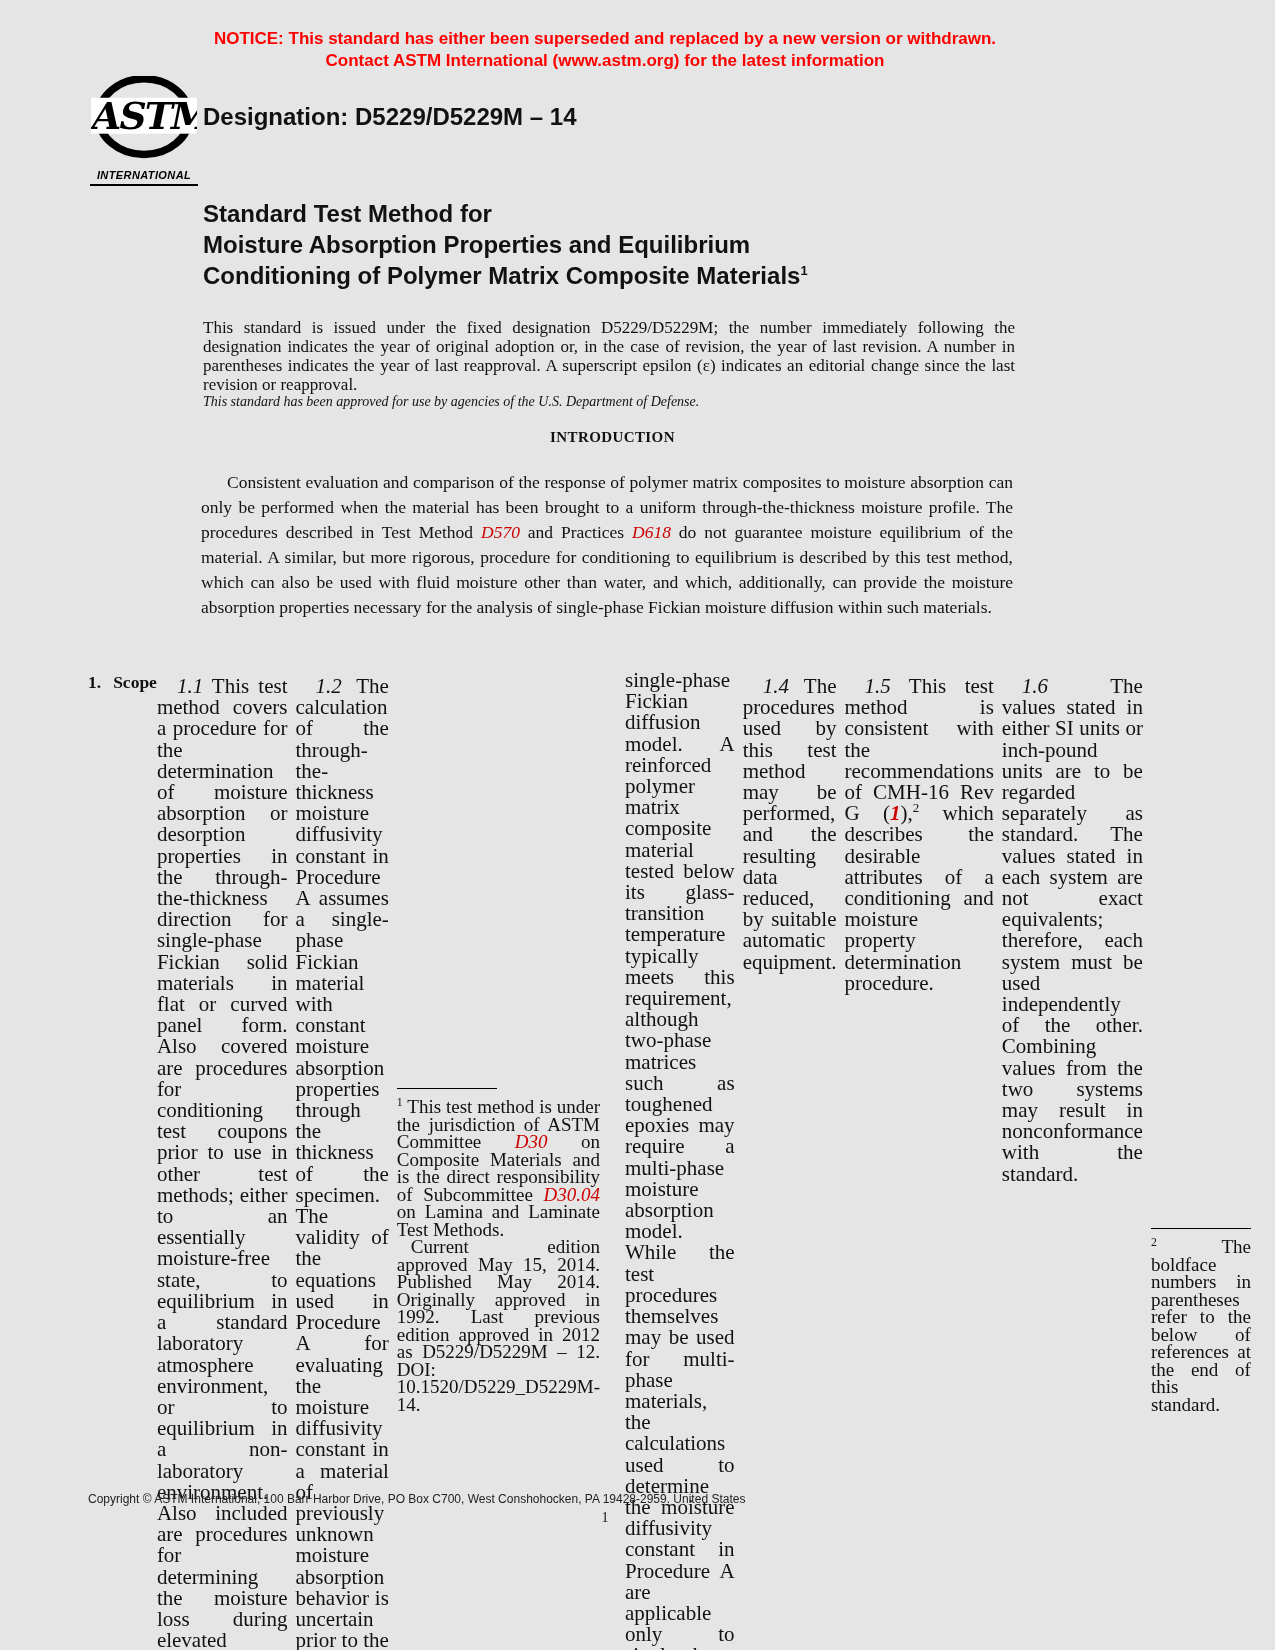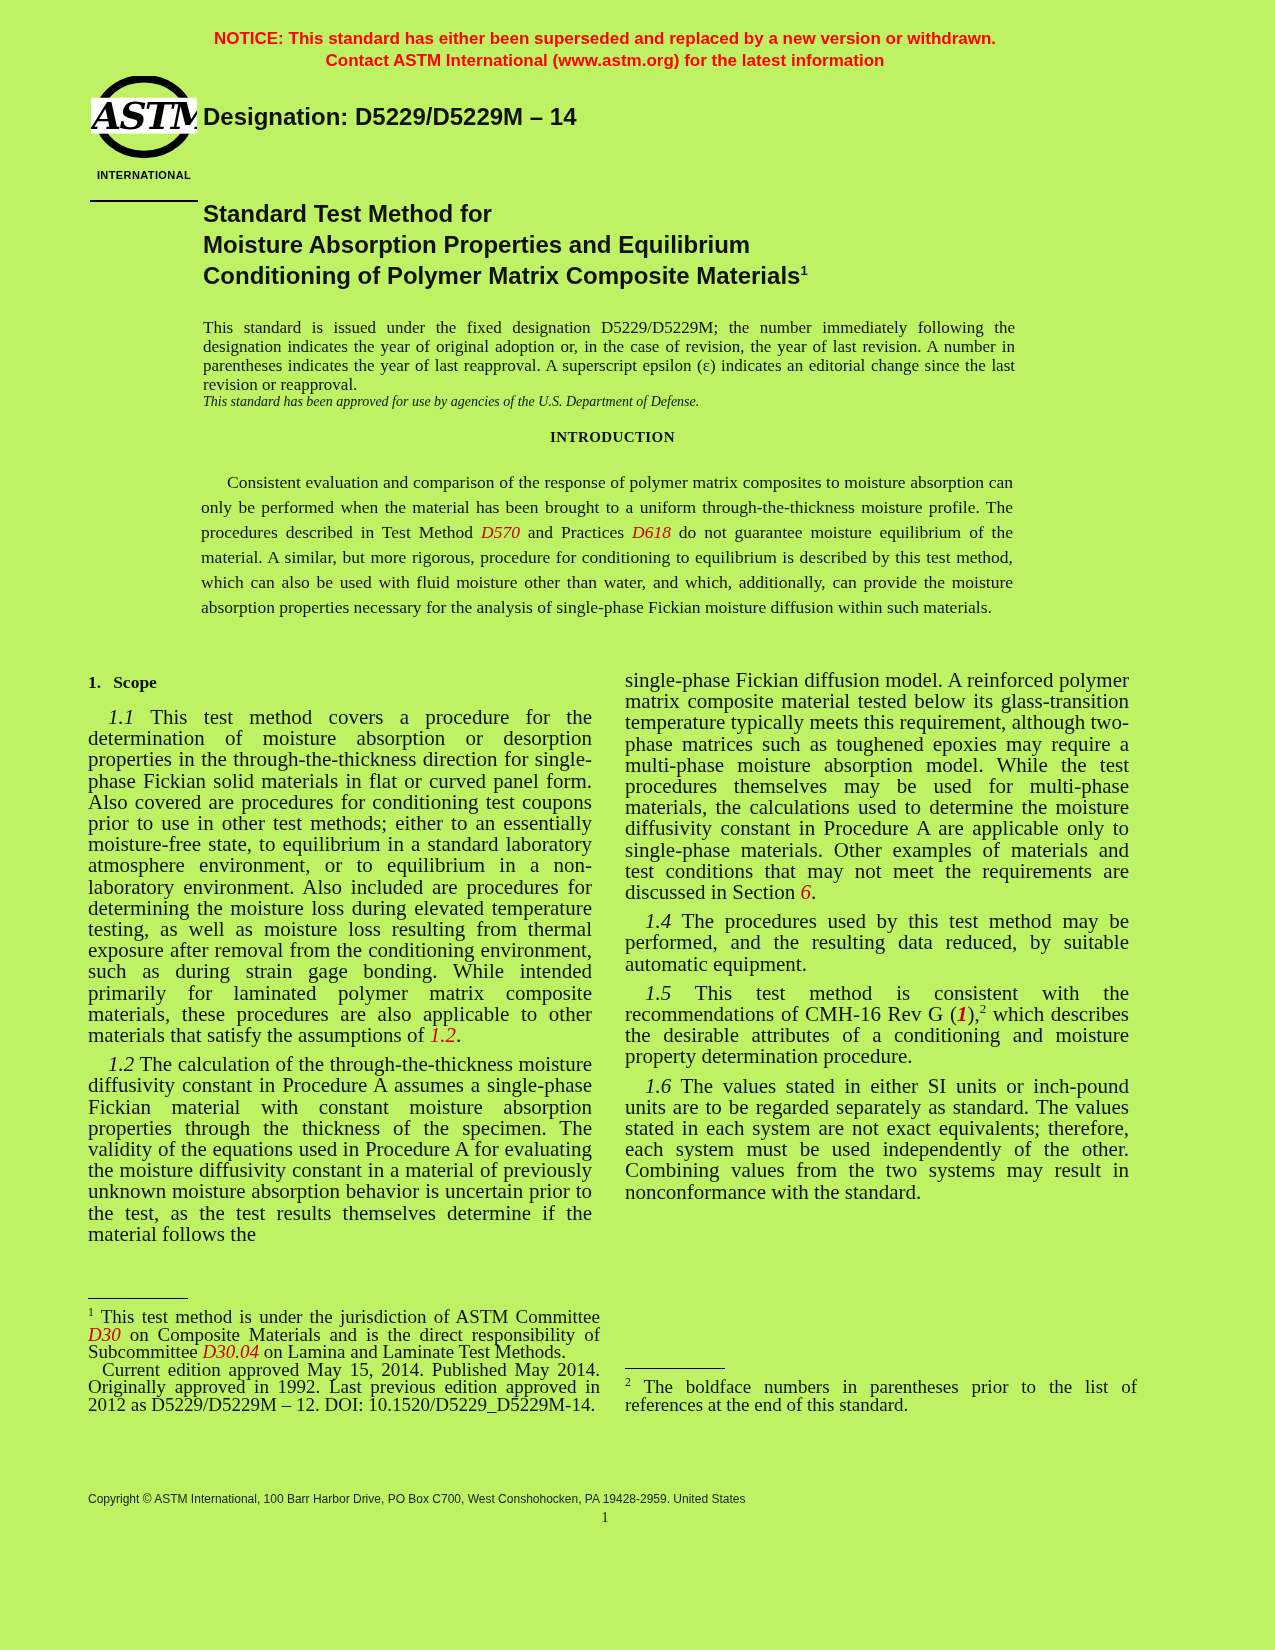--- a/index.html
+++ b/index.html
@@ -2,21 +2,21 @@
 <html><head>
 <meta charset="utf-8">
 <style>
   * { box-sizing: border-box; }
   html, body { margin: 0; padding: 0; background: #ffffff; }
 
   .page {
     position: relative;
     width: 1275px;
     height: 1650px;
-    background: #bef264;
+    background: #e5e5e5;
     color: #111111;
     font-family: "Liberation Serif", "DejaVu Serif", serif;
     overflow: hidden;
   }
 
   
   .notice {
     position: absolute;
     top: 28px; left: 0;
     width: 1210px;
@@ -39,26 +39,27 @@
     font-family: "DejaVu Serif", serif;
     font-weight: 900;
     font-style: italic;
     font-size: 40px;
     letter-spacing: -2px;
     fill: #000;
   }
   .logo-intl {
     margin-top: 2px;
     font-family: "Liberation Sans", "DejaVu Sans", sans-serif;
+    font-style: italic;
     font-weight: 700;
     font-size: 11px;
     letter-spacing: 0.4px;
     color: #000;
     border-bottom: 2.5px solid #000;
-    padding-bottom: 19px;
+    padding-bottom: 3px;
   }
 
   
   .designation {
     position: absolute;
     left: 203px; top: 103px;
     font-family: "Liberation Sans", "DejaVu Sans", sans-serif;
     font-weight: 700;
     font-size: 24px;
     color: #111;
@@ -121,21 +122,20 @@
     position: absolute;
     left: 88px; top: 668px;
     width: 1049px;
     display: flex;
     gap: 25px;
   }
   .col {
     width: 512px;
     height: 745px;
     display: flex;
-    flex-direction: column;
   }
   .sec-heading {
     margin: 4px 0 6px 0;
     font-size: 17.5px;
     font-weight: 700;
   }
   .sec-label { margin-left: 12px; }
   .body-para {
     margin: 8px 8px 0 0;
     font-size: 21px;
@@ -239,21 +239,21 @@
 
 
       <p class="body-para"><span class="clause-num">1.4</span><span> The procedures used by this test method may be performed, and the resulting data reduced, by suitable automatic equipment.</span></p>
 
       <p class="body-para"><span class="clause-num">1.5</span><span> This test method is consistent with the recommendations of CMH-16 Rev G (</span><a class="ref bold">1</a><span>),</span><sup class="fn-sup">2</sup><span> which describes the desirable attributes of a conditioning and moisture property determination procedure.</span></p>
 
       <p class="body-para"><span class="clause-num">1.6</span><span> The values stated in either SI units or inch-pound units are to be regarded separately as standard. The values stated in each system are not exact equivalents; therefore, each system must be used independently of the other. Combining values from the two systems may result in nonconformance with the standard.</span></p>
 
       <div class="footnote-block">
         <div class="fn-rule"></div>
-        <p class="fn-para"><sup class="fn-sup">2</sup><span> The boldface numbers in parentheses prior to the list of references at the end of this standard.</span></p>
+        <p class="fn-para"><sup class="fn-sup">2</sup><span> The boldface numbers in parentheses refer to the below of references at the end of this standard.</span></p>
       </div>
     </section>
 
   </div>
 
   <p class="copyright">Copyright © ASTM International, 100 Barr Harbor Drive, PO Box C700, West Conshohocken, PA 19428-2959. United States</p>
   <div class="page-number">1</div>
 
 </div>
 

